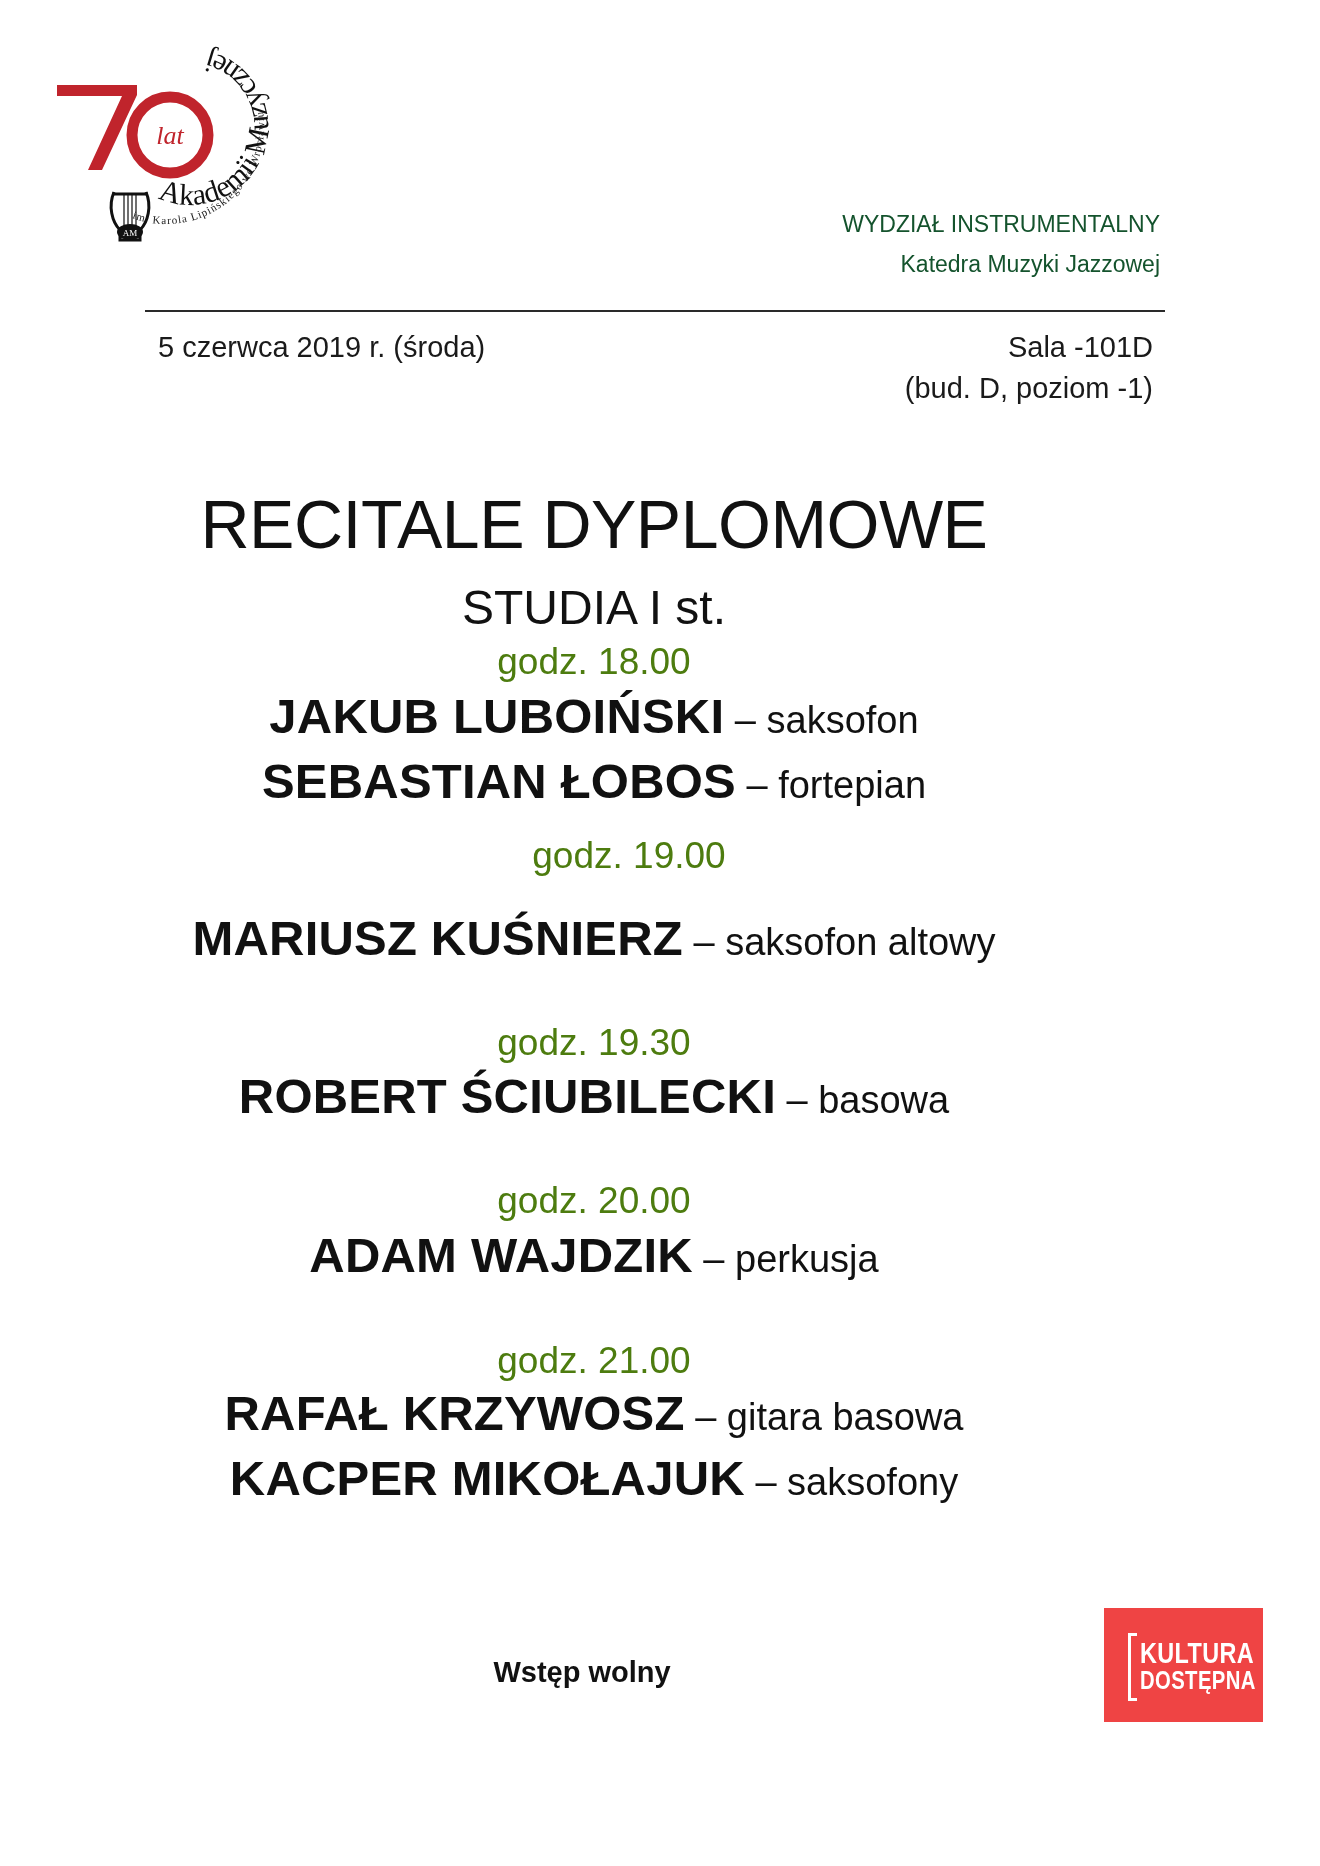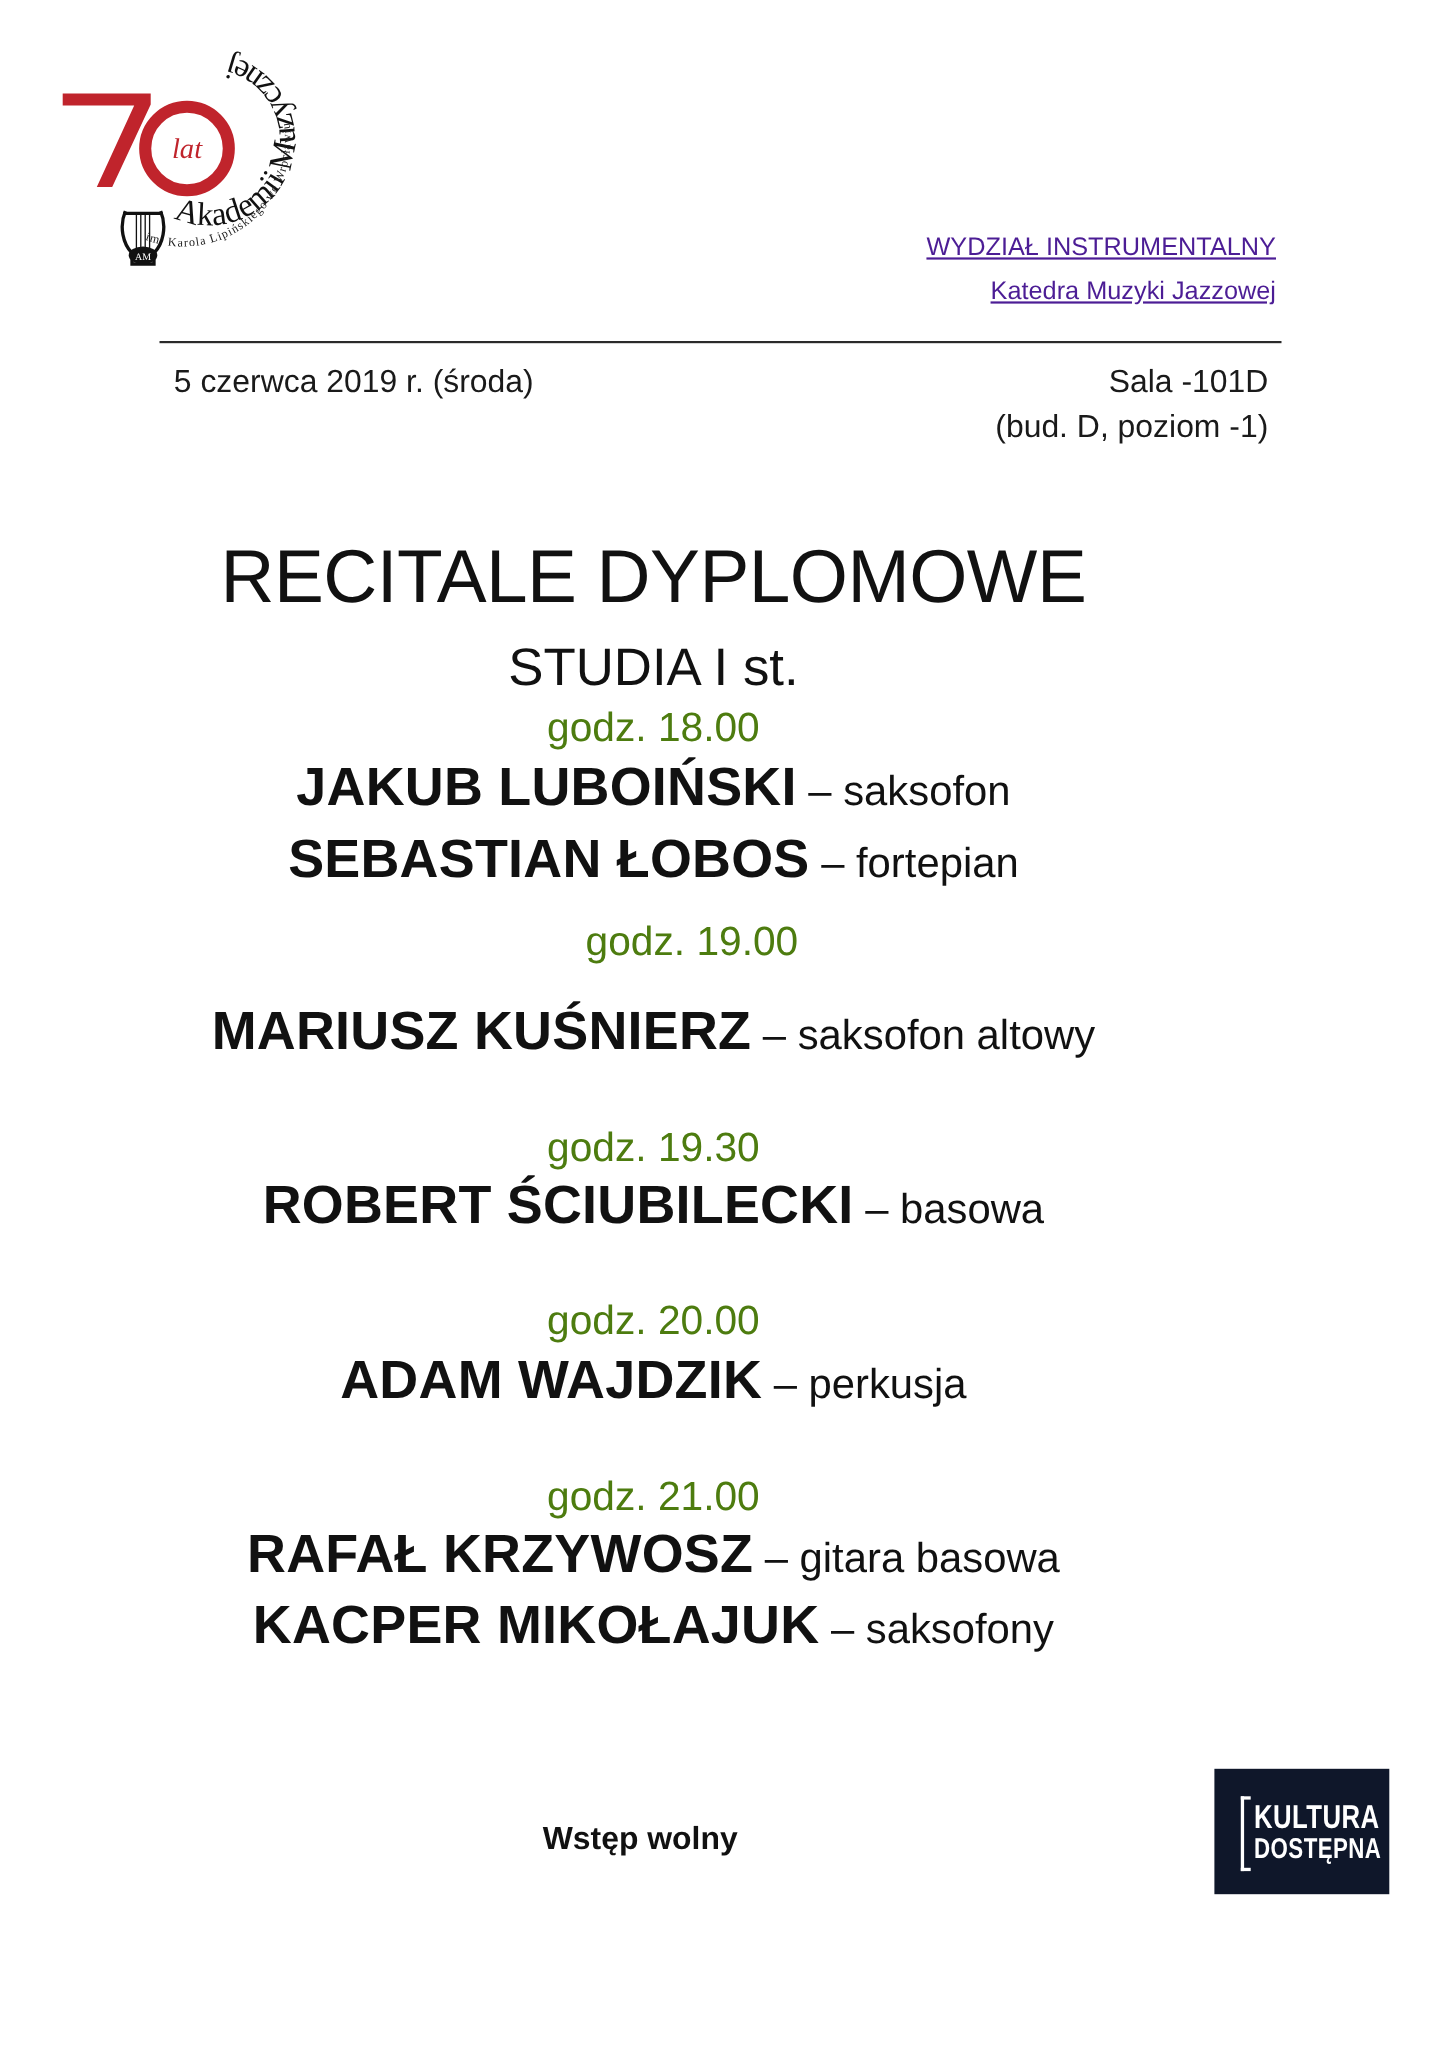--- a/index.html
+++ b/index.html
@@ -2,35 +2,35 @@
 <html><head>
 <meta charset="utf-8">
 <style>
   html, body { margin: 0; padding: 0; background: #ffffff; }
   body { width: 1320px; height: 1866px; position: relative; overflow: hidden; font-family: "Liberation Sans", sans-serif; color: #111; }
   .abs { position: absolute; }
   .line1 { line-height: 1; white-space: nowrap; }
 
   #logo { left: 40px; top: 20px; width: 270px; height: 240px; }
 
-  .hdr { right: 160px; font-size: 23px; color: #4c1d95; text-align: right; text-decoration: underline; }
+  .hdr { right: 160px; font-size: 23px; color: #14532d; text-align: right; }
   #hdr-rule { left: 145px; top: 310px; width: 1020px; height: 2px; background: #2a2a2a; }
   .meta { font-size: 29px; color: #1a1a1a; }
   .meta-right { right: 167px; text-align: right; }
 
   .center { left: 0; width: 1188px; text-align: center; }
   #title { top: 490px; font-size: 68px; letter-spacing: -0.5px; }
   #subtitle { top: 584px; font-size: 48px; }
   .time { font-size: 37px; color: #4d7c0f; }
   .perf { font-size: 49px; }
   .perf .name { font-weight: bold; letter-spacing: 0.2px; }
   .perf .instr { font-size: 38px; font-weight: normal; }
   #entry { top: 1658px; font-size: 29px; font-weight: bold; left: 0; width: 1164px; text-align: center; }
 
-  #badge { left: 1104px; top: 1608px; width: 159px; height: 114px; background: #0f172a; }
+  #badge { left: 1104px; top: 1608px; width: 159px; height: 114px; background: #ef4444; }
   #badge .bracket { position: absolute; left: 24px; top: 25px; width: 6px; height: 62px; border: 3px solid #fff; border-right: none; }
   #badge .b1, #badge .b2 { position: absolute; left: 36px; color: #fff; font-weight: bold; font-family: "Liberation Sans Narrow", "Liberation Sans", sans-serif; letter-spacing: 0.5px; line-height: 1; transform: scaleX(0.78); transform-origin: left top; white-space: nowrap; }
   #badge .b1 { top: 30px; font-size: 30px; }
   #badge .b2 { top: 59px; font-size: 26px; }
 </style>
 </head>
 <body>
 
 <div id="logo" class="abs">
   <svg width="270" height="240" viewBox="0 0 270 240" xmlns="http://www.w3.org/2000/svg">

